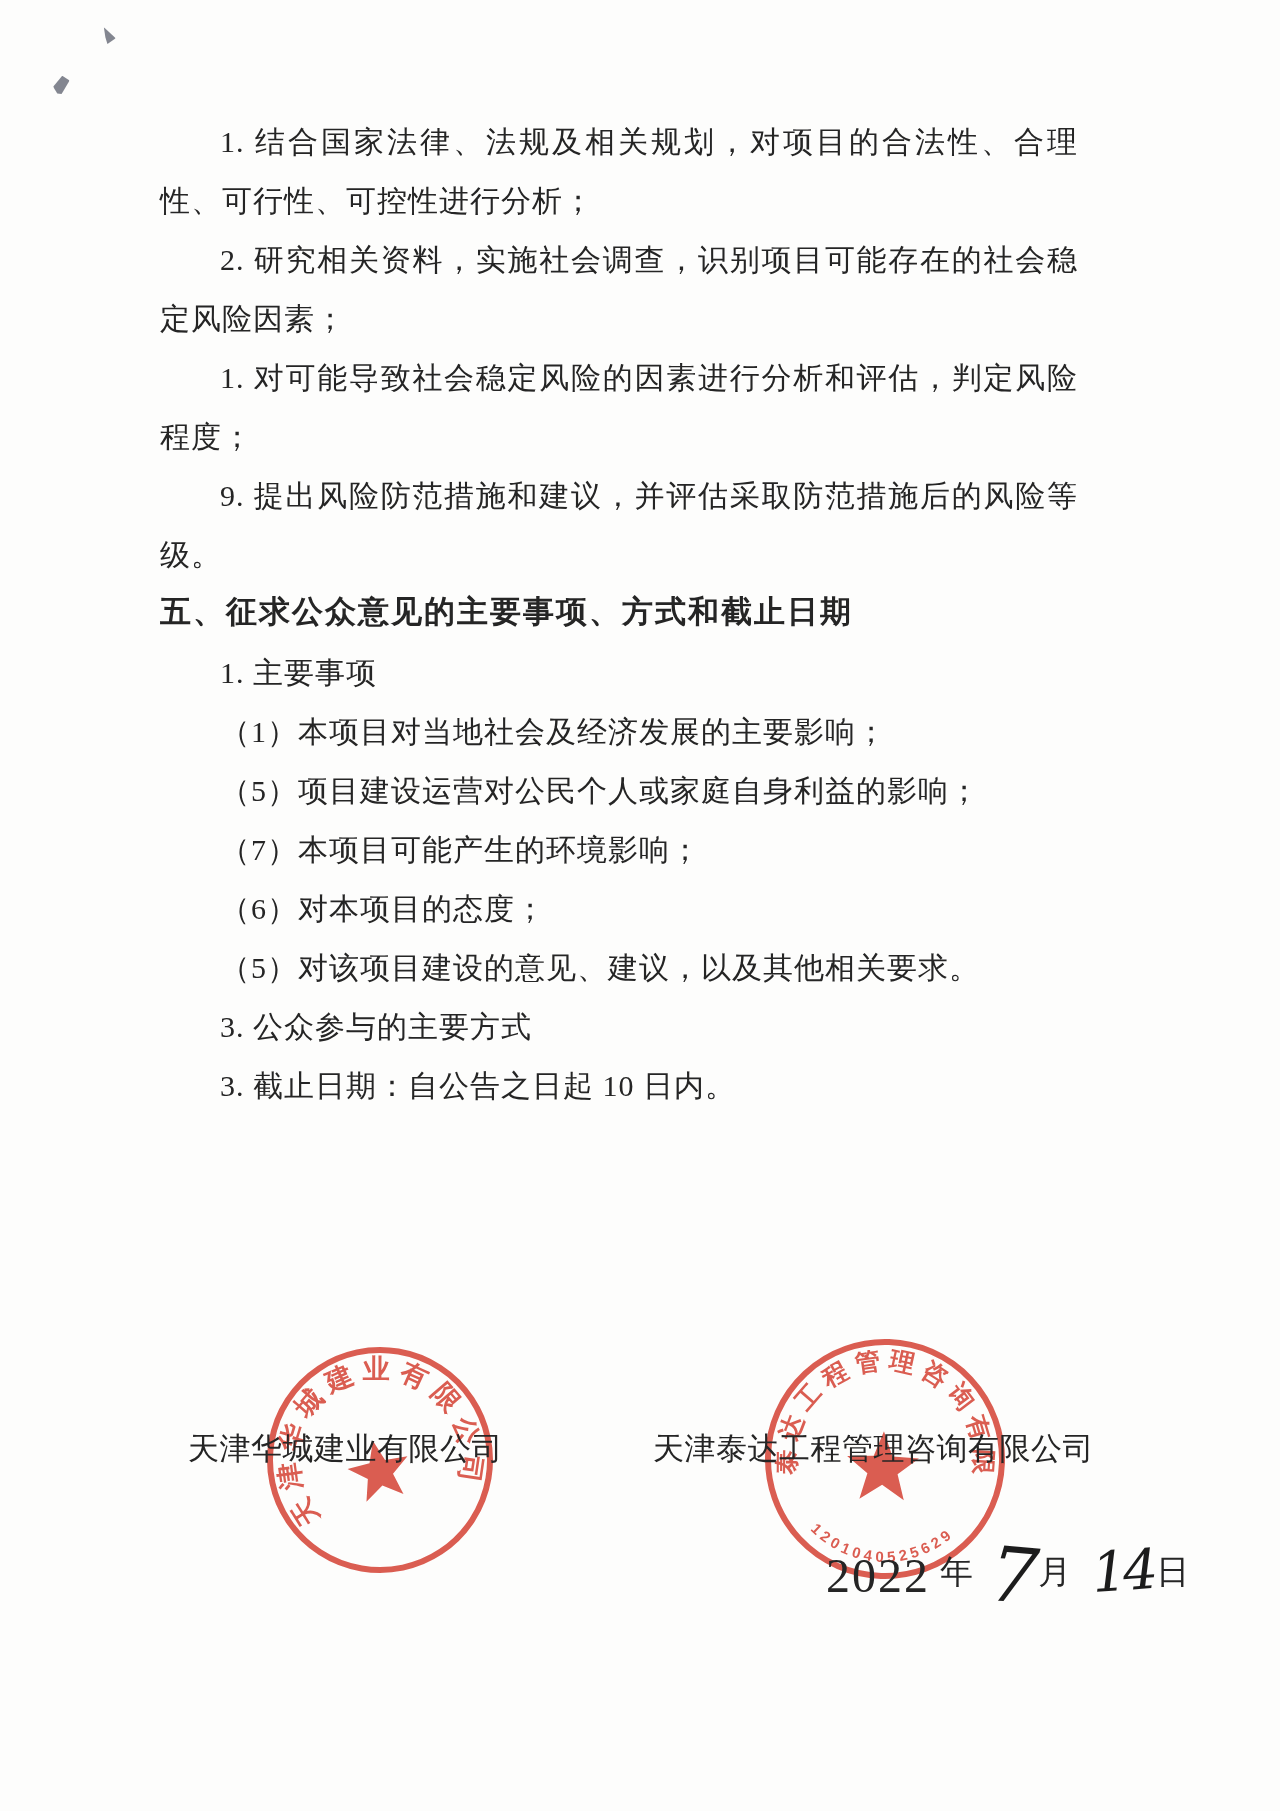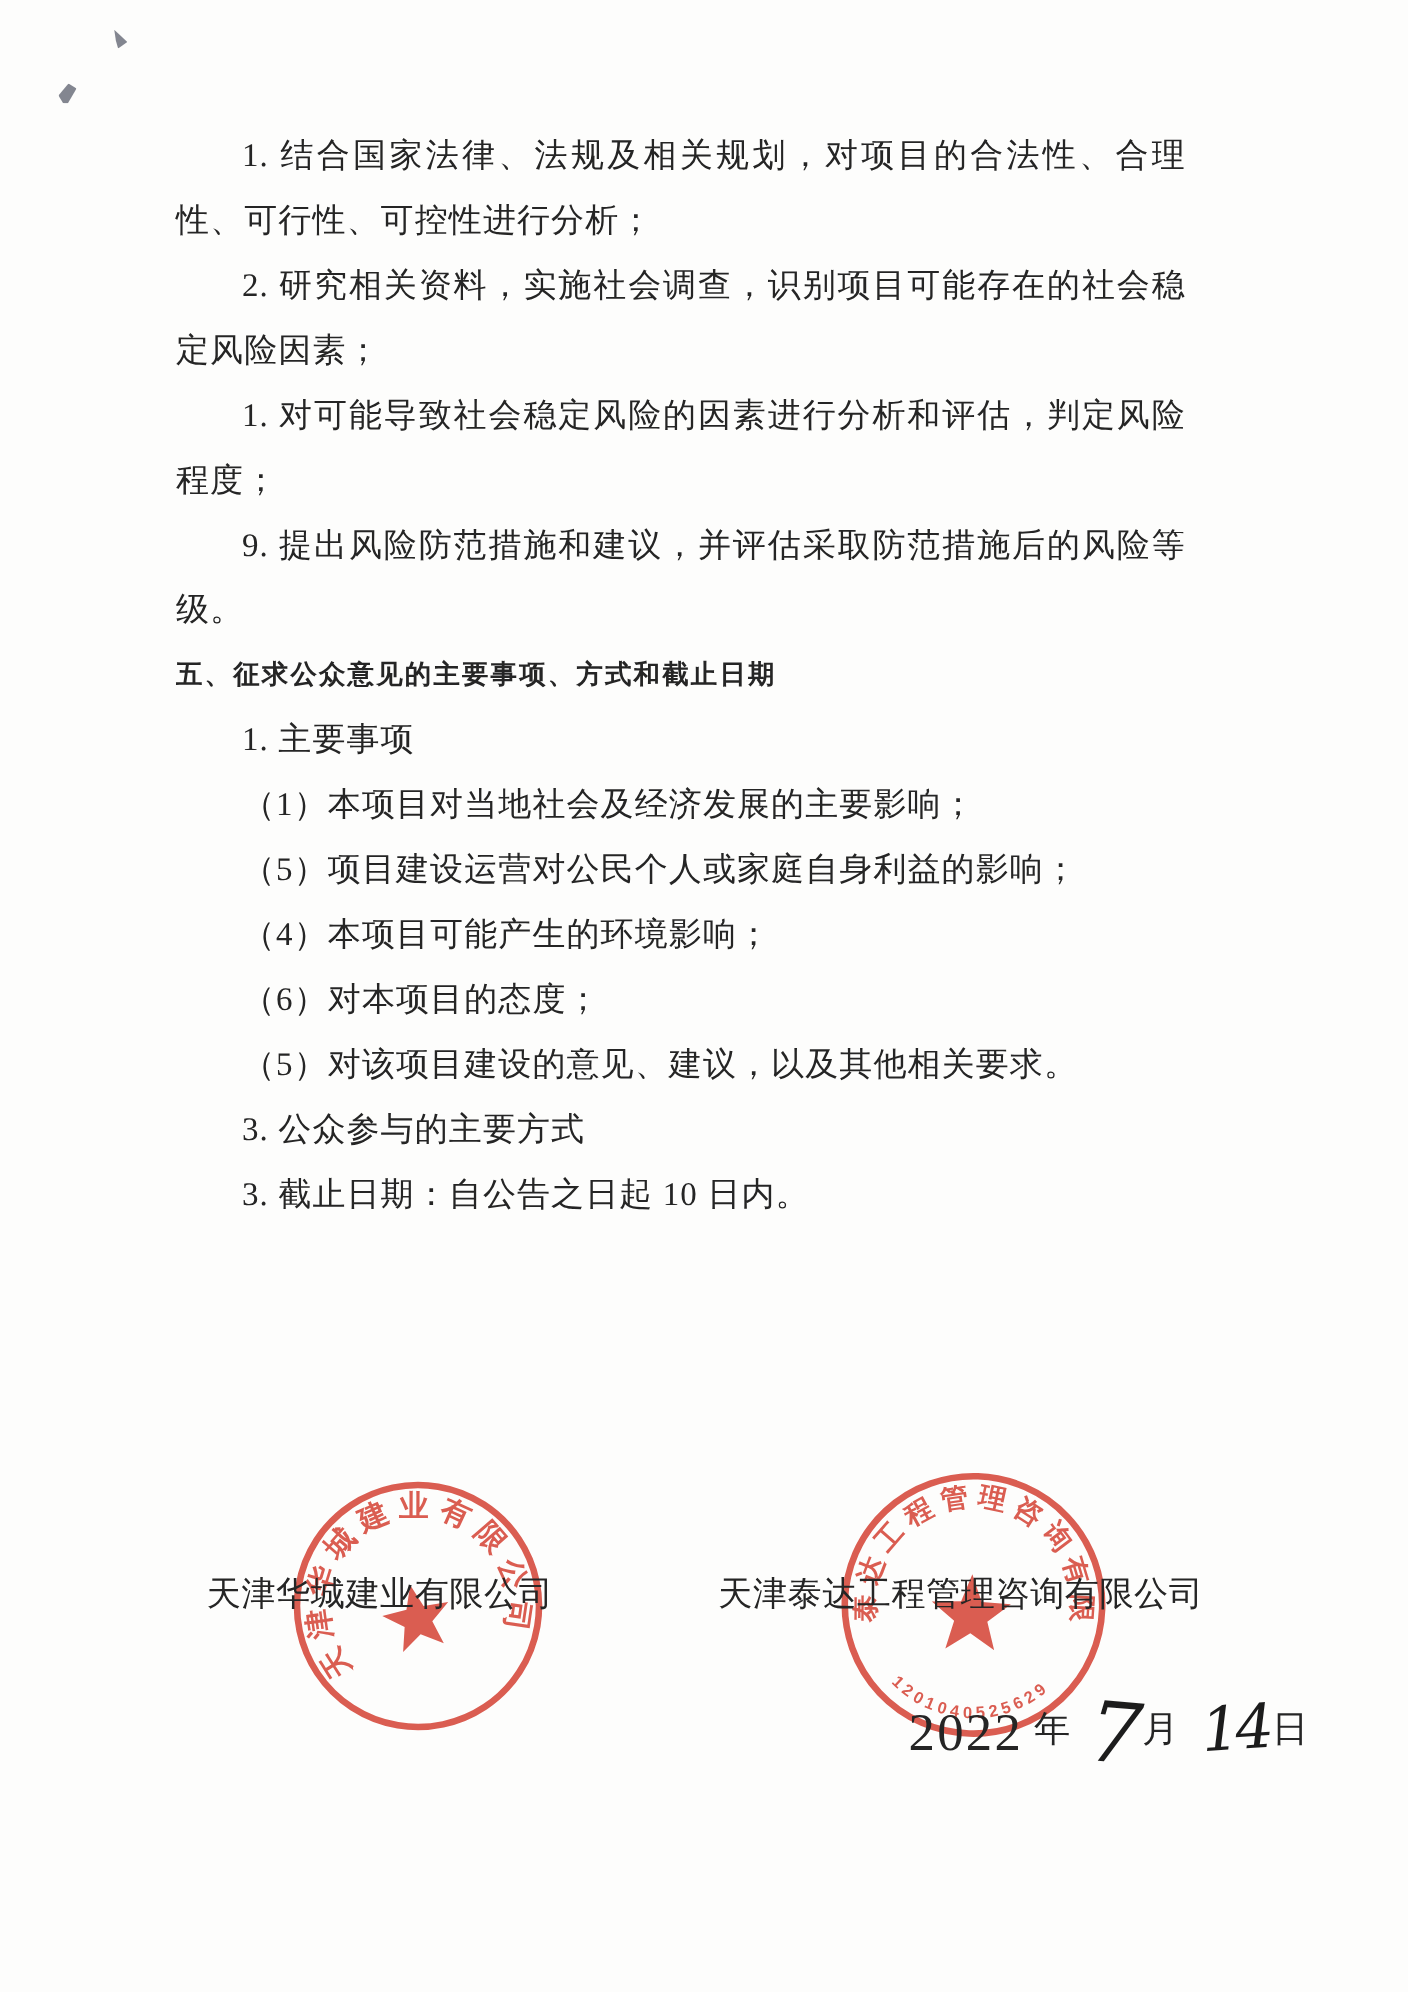--- a/index.html
+++ b/index.html
@@ -17,23 +17,23 @@
     position:absolute;
     left:160px;top:112px;width:918px;
     font-size:30px;
     line-height:59px;
     letter-spacing:1px;
     text-align:justify;
   }
   .doc-body p{margin:0;text-indent:2em;}
   .doc-body p.heading{
     text-indent:0;
-    font-family:Liberation Sans, sans-serif;
+    font-family:Liberation Mono, monospace;
     font-weight:bold;
-    font-size:24px;
+    font-size:31px;
     letter-spacing:2px;
   }
   
   .speck{position:absolute;background:#6d717d;opacity:.85;}
   .speck-1{left:100px;top:28px;width:16px;height:16px;
     clip-path:polygon(15% 0,100% 55%,55% 100%,35% 60%);transform:rotate(10deg);}
   .speck-2{left:53px;top:76px;width:17px;height:18px;
     clip-path:polygon(60% 0,100% 30%,45% 100%,20% 95%,0 55%);transform:rotate(-6deg);}
   
   .company{
@@ -82,21 +82,21 @@
 
   <div class="doc-body">
       <p class="body">1. 结合国家法律、法规及相关规划，对项目的合法性、合理性、可行性、可控性进行分析；</p>
       <p class="body">2. 研究相关资料，实施社会调查，识别项目可能存在的社会稳定风险因素；</p>
       <p class="body">1. 对可能导致社会稳定风险的因素进行分析和评估，判定风险程度；</p>
       <p class="body">9. 提出风险防范措施和建议，并评估采取防范措施后的风险等级。</p>
       <p class="heading">五、征求公众意见的主要事项、方式和截止日期</p>
       <p class="body">1. 主要事项</p>
       <p class="body">（1）本项目对当地社会及经济发展的主要影响；</p>
       <p class="body">（5）项目建设运营对公民个人或家庭自身利益的影响；</p>
-      <p class="body">（4）本项目可能产生的环境影响；</p>
+      <p class="body">（7）本项目可能产生的环境影响；</p>
       <p class="body">（6）对本项目的态度；</p>
       <p class="body">（5）对该项目建设的意见、建议，以及其他相关要求。</p>
       <p class="body">3. 公众参与的主要方式</p>
       <p class="body">3. 截止日期：自公告之日起 10 日内。</p>
     </div>
 
   <svg class="seal seal-left" viewBox="0 0 236 236">
     <defs>
       <path id="arcL" d="M 43.7 152.7 A 82 82 0 1 1 192.3 152.7" fill="none"></path>
     </defs>

